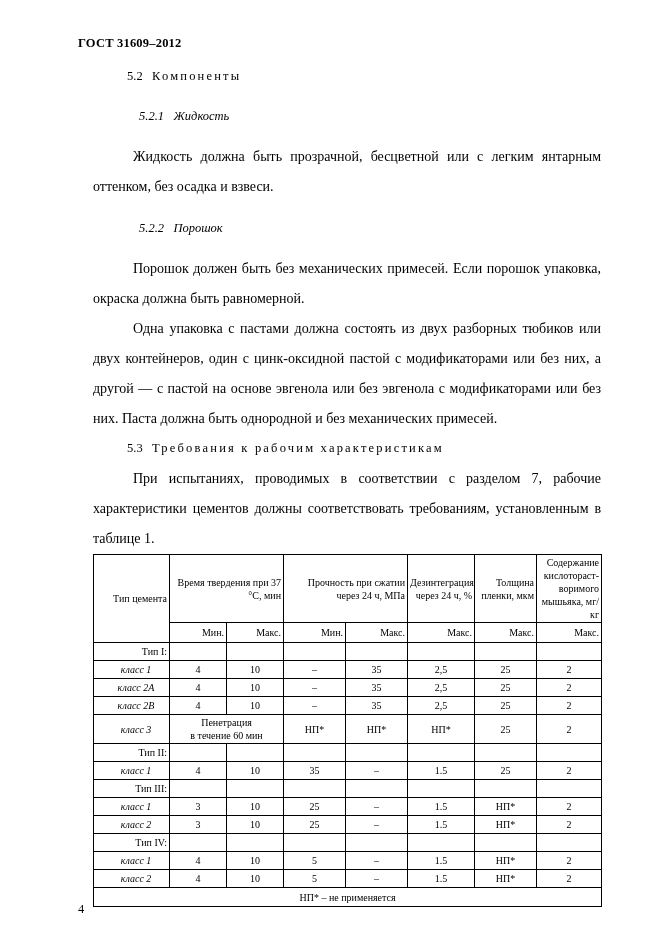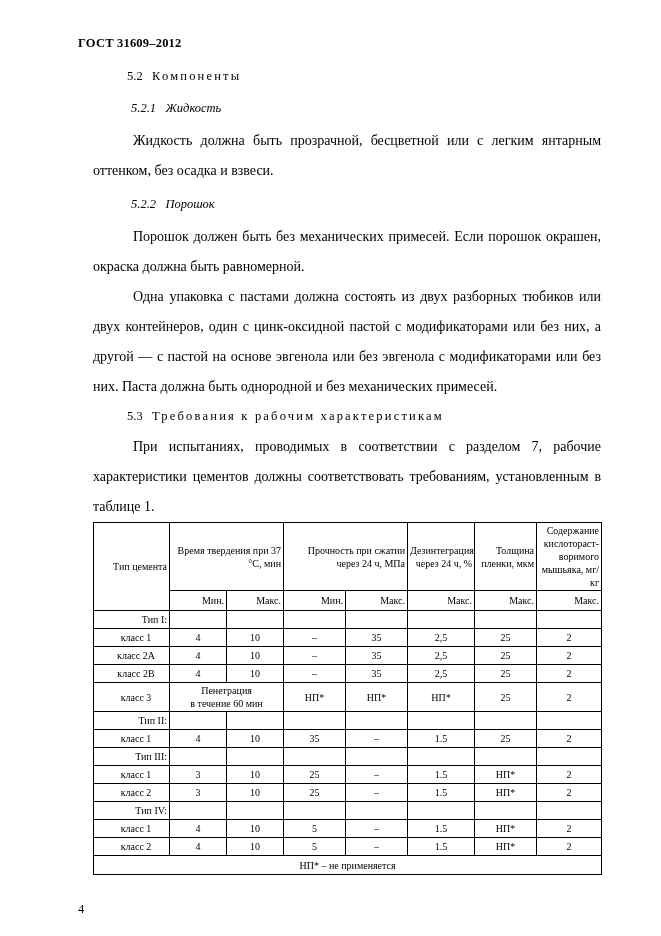--- a/index.html
+++ b/index.html
@@ -44,21 +44,21 @@
     line-height: 28px;
   }
   .spaced {
     letter-spacing: 2.2px;
   }
   .clause-sub {
     font-size: 12.5px;
     font-style: italic;
     padding-left: 34px;
     line-height: 28px;
-    margin: 4px;
+    margin: 12px;
   }
   p.body-par {
     font-size: 14px;
     margin: 0;
     text-align: justify;
     text-indent: 40px;
     line-height: 30px;
   }
   .table-caption {
     font-size: 11px;
@@ -93,20 +93,21 @@
   .hdr-row2 th {
     height: 17px;
   }
   td.rowlabel {
     text-align: left;
     padding-left: 6px;
     white-space: nowrap;
   }
   td.rowlabel.indent {
     padding-left: 11px;
+    font-style: italic;
   }
   tr.datarow td {
     height: 15px;
   }
   tr.grouprow td {
     height: 15px;
     text-align: right;
   }
   .pen-cell {
     line-height: 13px;
@@ -140,21 +141,21 @@
     <div class="clause-sub">
       <span>5.2.1</span>
       &nbsp;&nbsp;<span>Жидкость</span>
     </div>
     <p class="body-par">Жидкость должна быть прозрачной, бесцветной или с легким янтарным оттенком, без осадка и взвеси.</p>
 
     <div class="clause-sub">
       <span>5.2.2</span>
       &nbsp;&nbsp;<span>Порошок</span>
     </div>
-    <p class="body-par">Порошок должен быть без механических примесей. Если порошок окрашен, окраска должна быть равномерной.</p>
+    <p class="body-par">Порошок должен быть без механических примесей. Если порошок упаковка, окраска должна быть равномерной.</p>
 
     <p class="body-par">Одна упаковка с пастами должна состоять из двух разборных тюбиков или двух контейнеров, один с цинк-оксидной пастой с модификаторами или без них, а другой — с пастой на основе эвгенола или без эвгенола с модификаторами или без них. Паста должна быть однородной и без механических примесей.</p>
 
     <div class="clause-head">
       <span>5.3</span>
       &nbsp;&nbsp;<span class="spaced">Требования к рабочим характеристикам</span>
     </div>
     <p class="body-par">При испытаниях, проводимых в соответствии с разделом 7, рабочие характеристики цементов должны соответствовать требованиям, установленным в таблице 1.</p>
 
 

